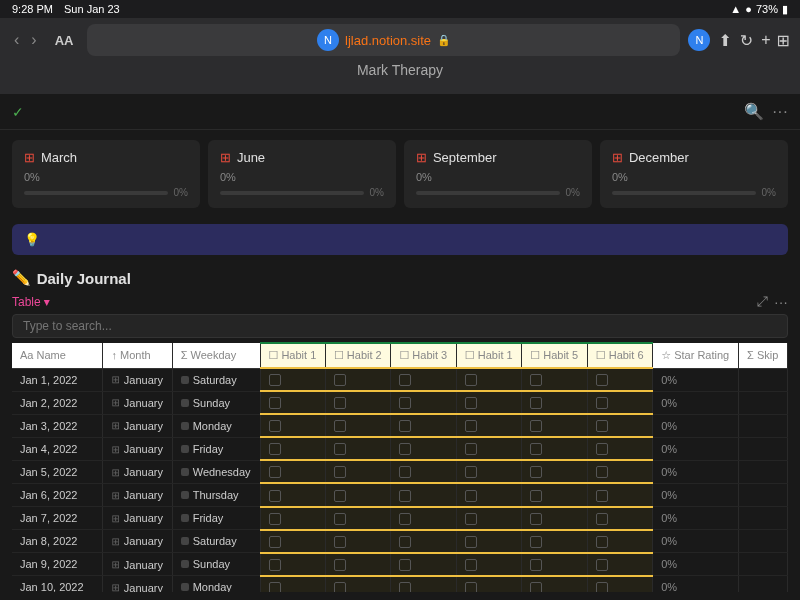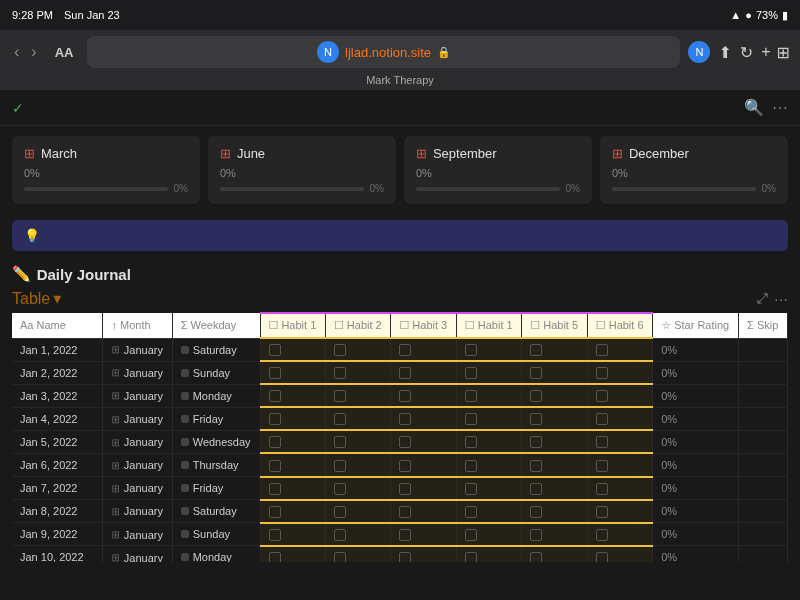--- a/index.html
+++ b/index.html
@@ -13,21 +13,21 @@
       font-size: 13px;
     }
 
     
     .status-bar {
       background: #1c1c1e;
       display: flex;
       justify-content: space-between;
       align-items: center;
       padding: 4px 12px;
-      height: 30px;
+      height: 18px;
       font-size: 11px;
       color: #fff;
     }
     .status-left { display: flex; align-items: center; gap: 4px; }
     .status-right { display: flex; align-items: center; gap: 4px; }
 
     
     .browser-bar {
       background: #2c2c2e;
       padding: 6px 10px;
@@ -73,23 +73,23 @@
     .browser-action-btn {
       background: none;
       border: none;
       color: #ccc;
       font-size: 16px;
       cursor: pointer;
     }
     .tab-bar {
       background: #2c2c2e;
       text-align: center;
-      font-size: 11px;
+      font-size: 14px;
       color: #aaa;
-      padding-bottom: 4px;
+      padding-bottom: 16px;
     }
     .browser-extra-btns { display: flex; gap: 6px; }
     .notion-icon {
       width: 22px;
       height: 22px;
       background: #2f80ed;
       border-radius: 50%;
       display: flex;
       align-items: center;
       justify-content: center;
@@ -215,22 +215,22 @@
       gap: 6px;
       margin-bottom: 6px;
     }
     .table-controls {
       display: flex;
       align-items: center;
       justify-content: space-between;
       margin-bottom: 4px;
     }
     .table-label {
-      font-size: 16px;
-      color: #a16207;
+      font-size: 12px;
+      color: #ec4899;
       cursor: pointer;
       display: flex;
       align-items: center;
       gap: 3px;
     }
     .table-actions { display: flex; gap: 6px; }
     .table-action-btn {
       background: none;
       border: none;
       color: #888;
@@ -289,21 +289,21 @@
       border-radius: 2px;
       vertical-align: middle;
     }
     .col-highlighted {
       background: rgba(255, 220, 0, 0.05);
       border-top: 2px solid #f0c040;
       border-bottom: 2px solid #f0c040;
     }
     .th-highlighted {
       background: rgba(255, 220, 0, 0.12);
-      border-top: 2px solid #d946ef;
+      border-top: 2px solid #15803d;
     }
     .weekday-dot {
       display: inline-flex;
       align-items: center;
       gap: 4px;
     }
     .weekday-dot::before {
       content: '';
       width: 8px;
       height: 8px;
@@ -443,20 +443,21 @@
     <div class="table-controls">
       <div class="table-label">
         <span>Table</span>
         <span>▾</span>
       </div>
       <div class="table-actions">
         <button class="table-action-btn">⤢</button>
         <button class="table-action-btn">···</button>
       </div>
     </div>
+    <input class="search-bar" type="text" placeholder="Type to search..." style="">
     <div class="table-wrapper">
       <table>
         <thead>
           <tr>
             <th><span>Aa</span> Name</th>
             <th><span>↑</span> Month</th>
             <th><span>Σ</span> Weekday</th>
             <th class="th-highlighted">☐ Habit 1</th>
             <th class="th-highlighted">☐ Habit 2</th>
             <th class="th-highlighted">☐ Habit 3</th>

